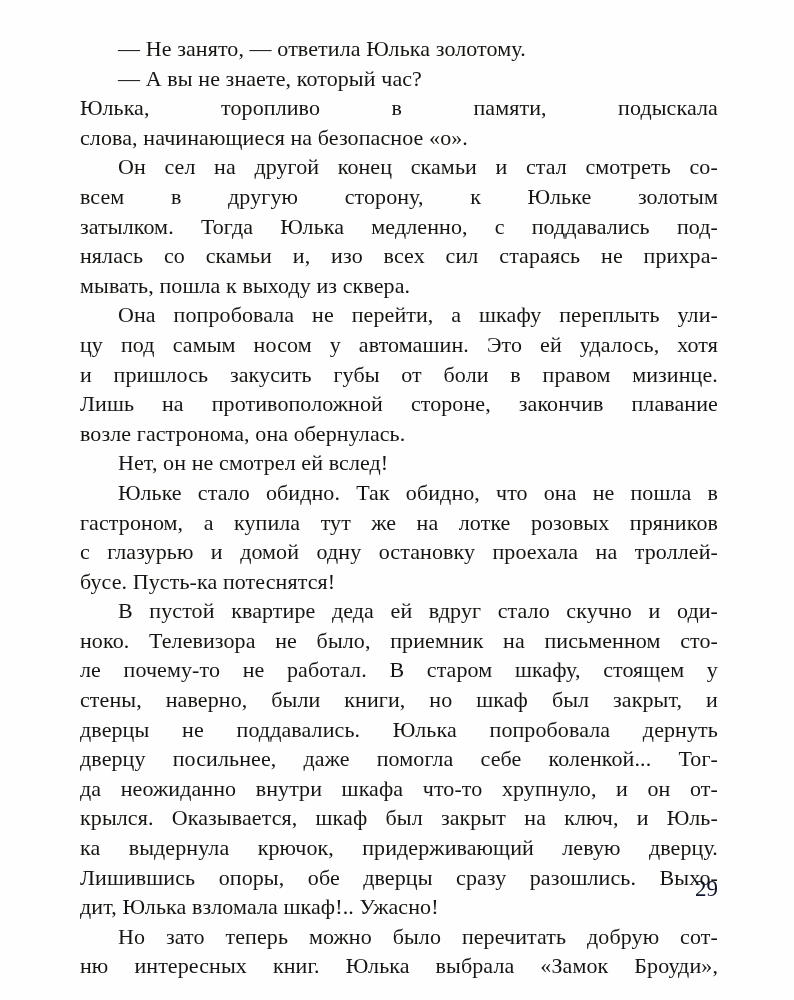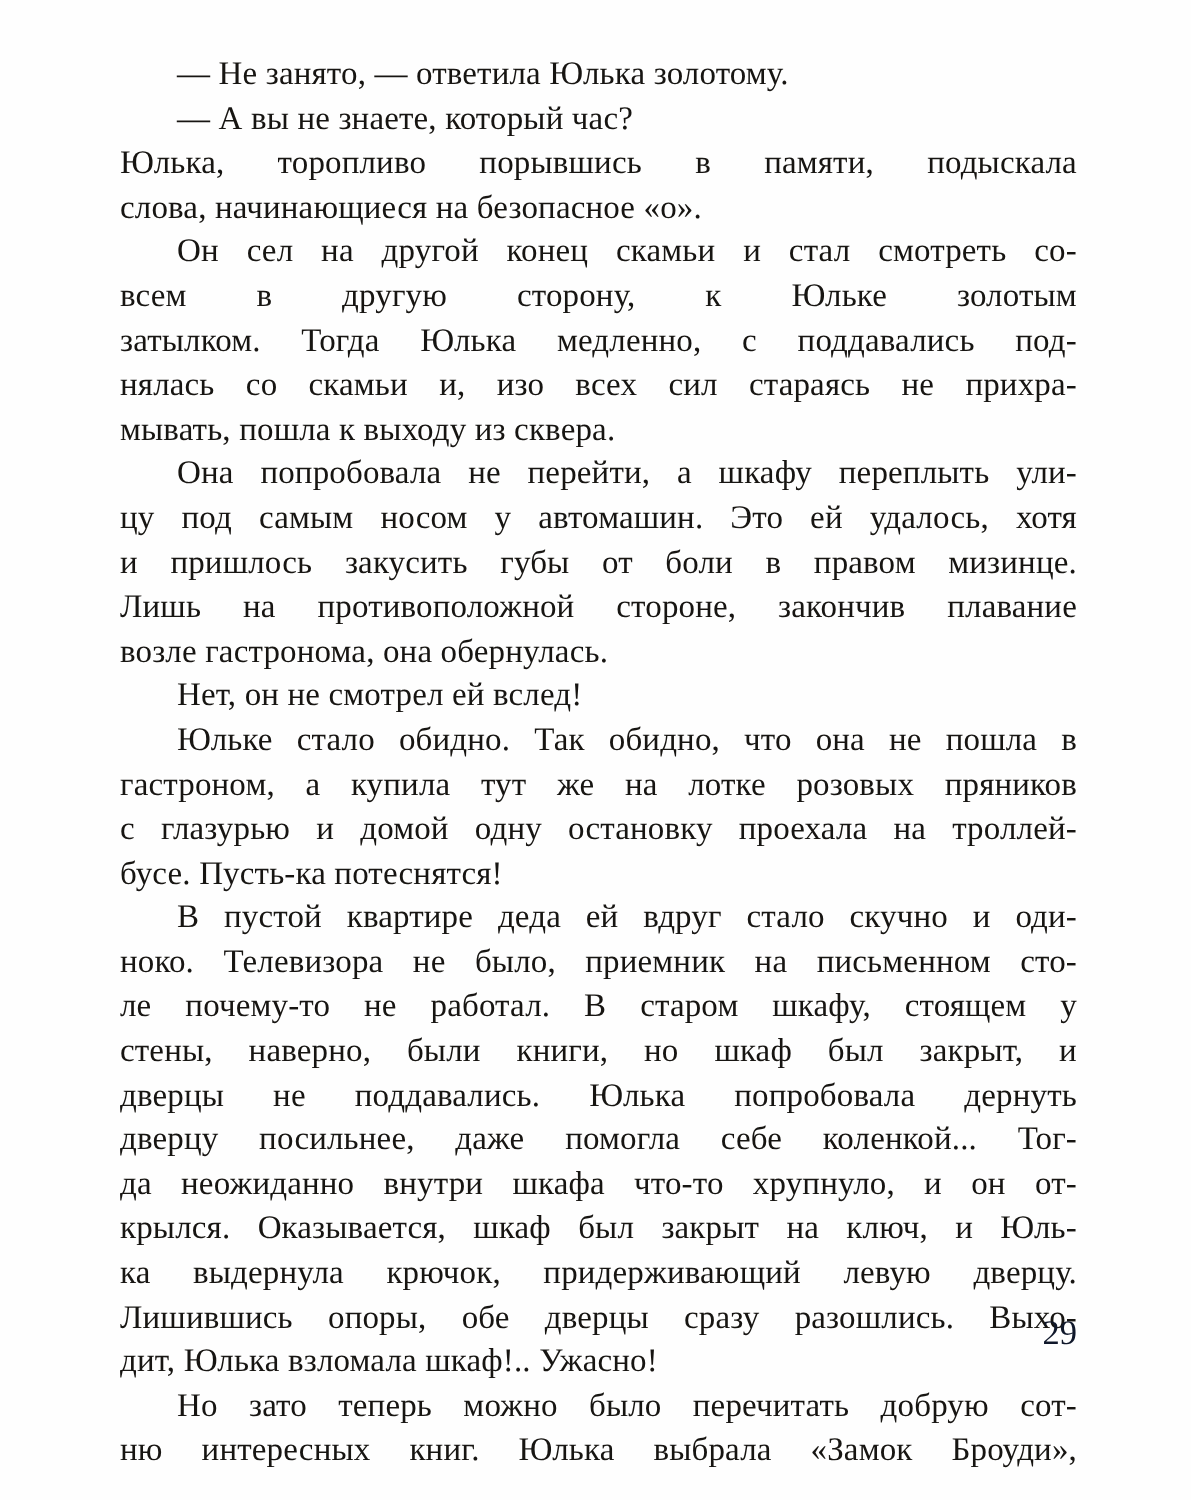--- a/index.html
+++ b/index.html
@@ -76,21 +76,20 @@
 </head>
 <body>
 
 <div id="page">
   <div id="text-block">
       <div class="line flush indent">— Не занято, — ответила Юлька золотому.</div>
       <div class="line flush indent">— А вы не знаете, который час?</div>
       <div class="line just">
         <span class="wgap">Юлька,</span>
         <span class="wgap">торопливо</span>
-        <span class="wgap">порывшись</span>
         <span class="wgap">в</span>
         <span class="wgap">памяти,</span>
         <span class="wgap">подыскала</span>
       </div>
       <div class="line flush">слова, начинающиеся на безопасное «о».</div>
       <div class="line just indent">
         <span class="wgap">Он</span>
         <span class="wgap">сел</span>
         <span class="wgap">на</span>
         <span class="wgap">другой</span>

